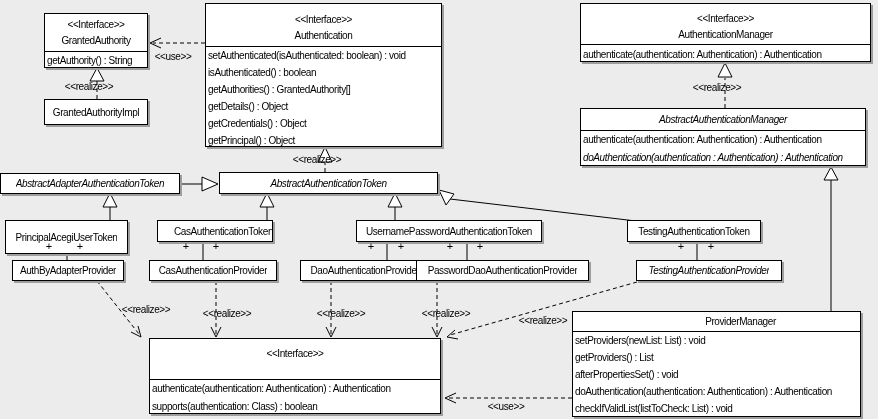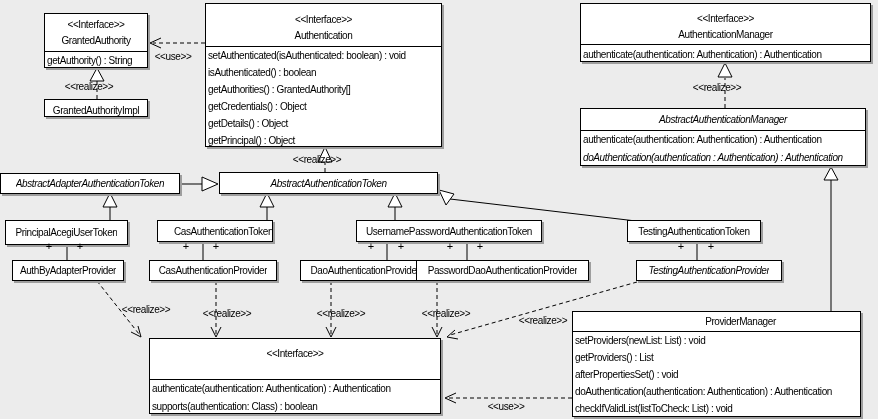--- a/index.html
+++ b/index.html
@@ -112,35 +112,35 @@
   <div class="uml-box iface t37" style="left:44px;top:13px;width:104px;height:55px;">
     <div class="title">
       <div class="stereo">&lt;&lt;Interface&gt;&gt;</div>
       <div class="cname">GrantedAuthority</div>
     </div>
     <ul class="methods">
       <li>getAuthority() : String</li>
     </ul>
   </div>
 
-  <div class="uml-box single" style="left:44px;top:99px;width:104px;height:18px;align-items:flex-end;">
+  <div class="uml-box single" style="left:44px;top:99px;width:104px;height:26px;">
     <span class="cname">GrantedAuthorityImpl</span>
   </div>
 
   <div class="uml-box iface t42" style="left:205px;top:3px;width:237px;height:144px;">
     <div class="title" style="padding-top:8px;">
       <div class="stereo">&lt;&lt;Interface&gt;&gt;</div>
       <div class="cname">Authentication</div>
     </div>
     <ul class="methods">
       <li>setAuthenticated(isAuthenticated: boolean) : void</li>
       <li>isAuthenticated() : boolean</li>
       <li>getAuthorities() : GrantedAuthority[]</li>
+      <li>getDetails() : Object</li>
       <li>getCredentials() : Object</li>
-      <li>getDetails() : Object</li>
       <li>getPrincipal() : Object</li>
     </ul>
   </div>
 
   <div class="uml-box iface t40 m19" style="left:580px;top:3px;width:291px;height:59px;">
     <div class="title" style="padding-top:7px;">
       <div class="stereo">&lt;&lt;Interface&gt;&gt;</div>
       <div class="cname">AuthenticationManager</div>
     </div>
     <ul class="methods">
@@ -159,21 +159,21 @@
   </div>
 
   <div class="uml-box abstract single" style="left:0px;top:173px;width:180px;height:21px;font-style:italic;">
     <span class="cname">AbstractAdapterAuthenticationToken</span>
   </div>
 
   <div class="uml-box abstract single" style="left:219px;top:172px;width:219px;height:22px;font-style:italic;">
     <span class="cname">AbstractAuthenticationToken</span>
   </div>
 
-  <div class="uml-box single" style="left:5px;top:220px;width:123px;height:25px;">
+  <div class="uml-box single" style="left:5px;top:220px;width:123px;height:34px;">
     <span class="cname">PrincipalAcegiUserToken</span>
   </div>
 
   <div class="uml-box single" style="left:157px;top:220px;width:116px;height:22px;padding-left:16px;">
     <span class="cname">CasAuthenticationToken</span>
   </div>
 
   <div class="uml-box single" style="left:356px;top:220px;width:186px;height:22px;">
     <span class="cname">UsernamePasswordAuthenticationToken</span>
   </div>

